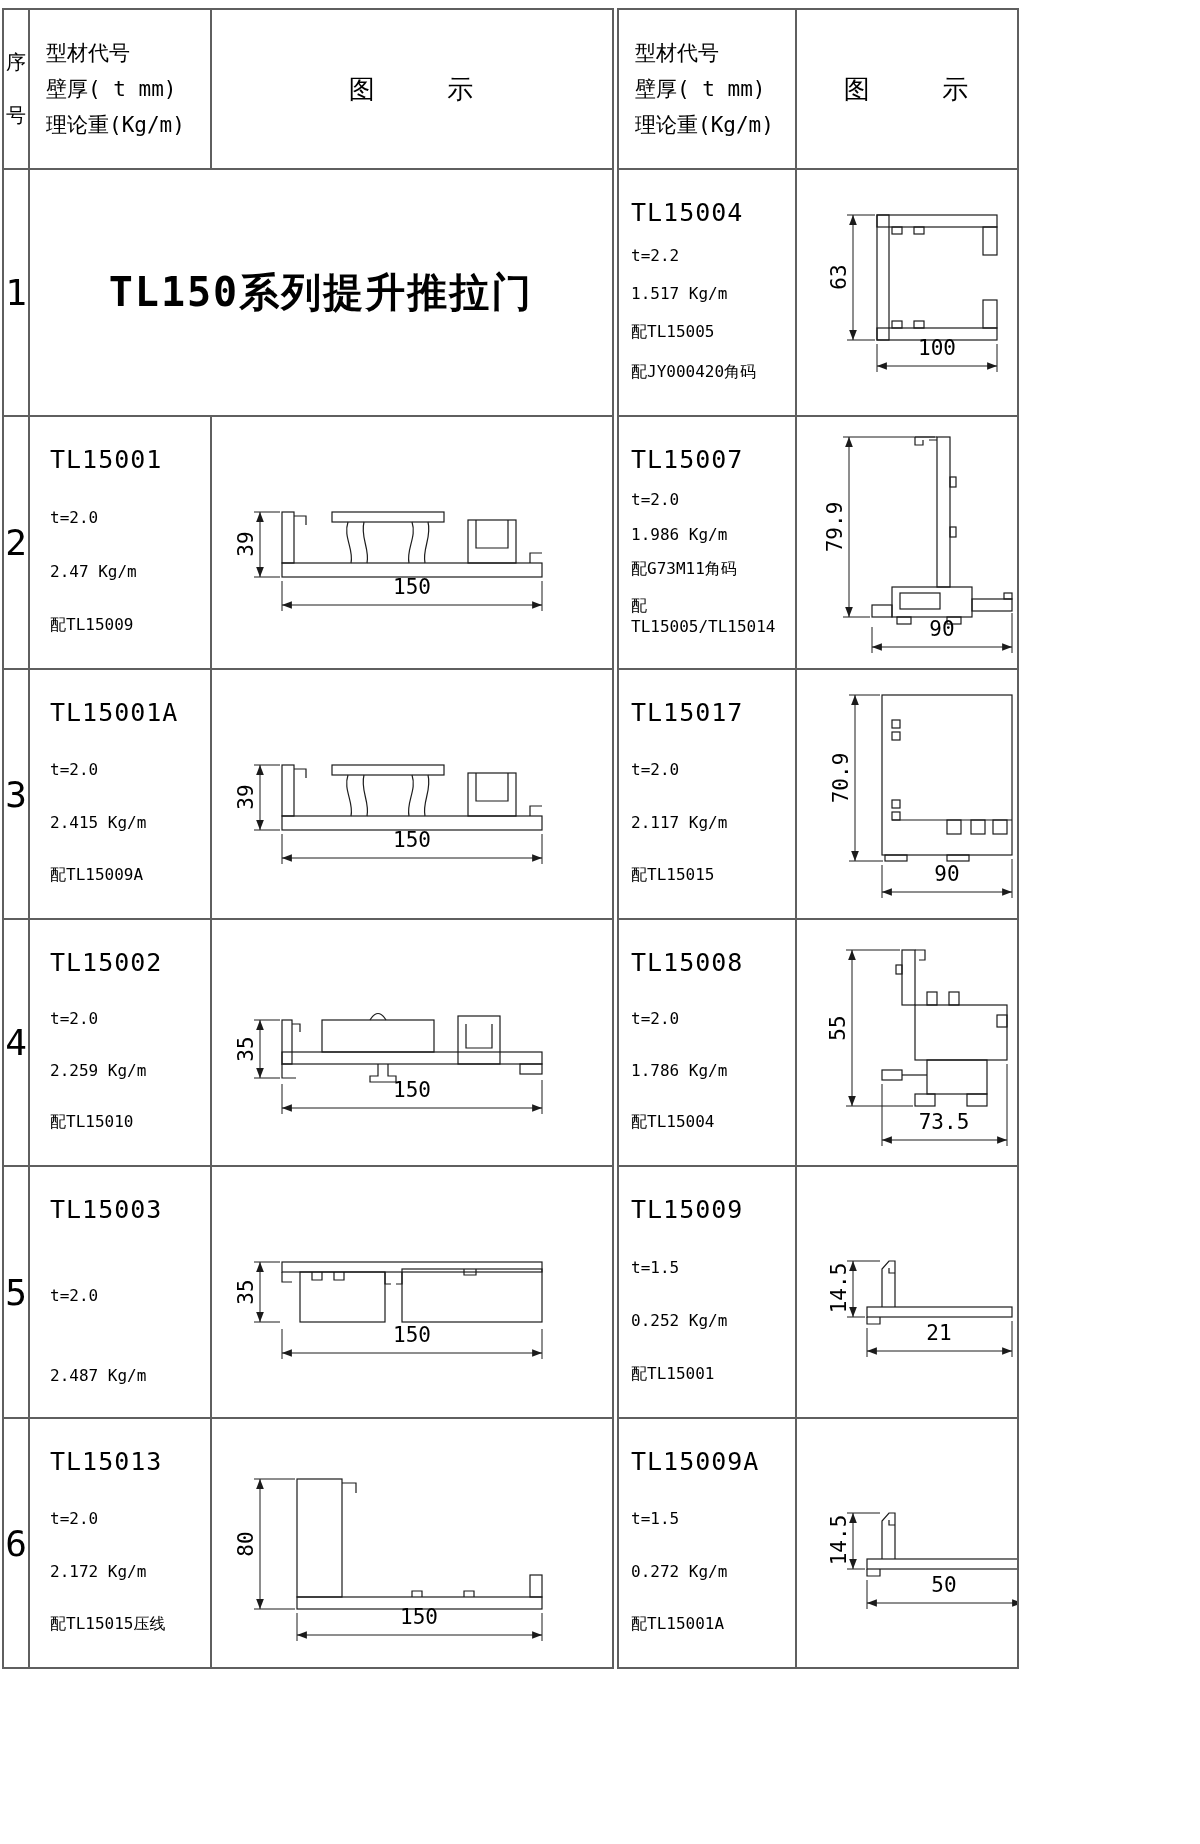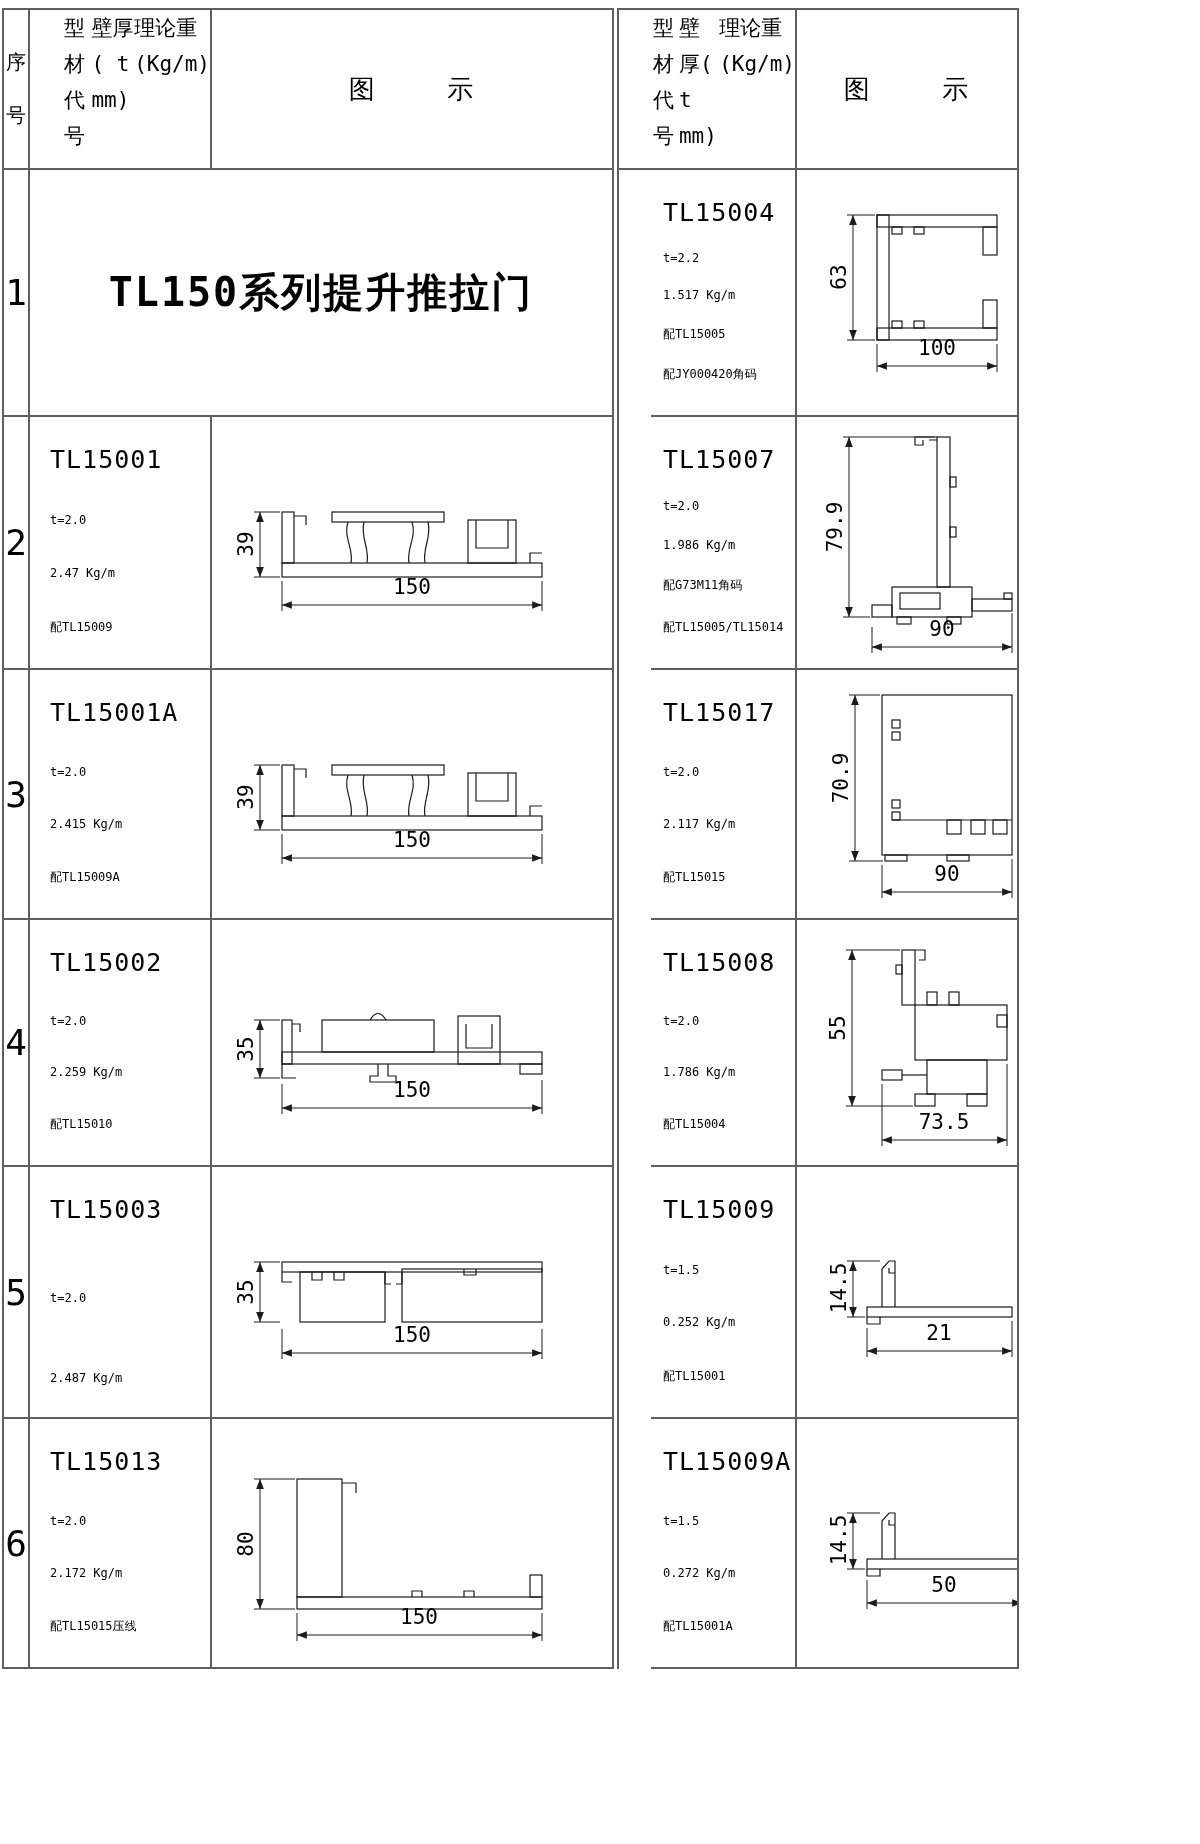--- a/index.html
+++ b/index.html
@@ -8,35 +8,35 @@
   .tbl{position:absolute;top:8px;display:grid;
        grid-template-rows:160px 247px 253px 250px 247px 252px 250px;
        border-top:2px solid #5f5f5f;border-left:2px solid #5f5f5f;background:#fff;}
   .tbl-left{left:2px;width:610px;grid-template-columns:26px 182px 402px;}
   .tbl-right{left:617px;width:400px;grid-template-columns:178px 222px;}
   .cell{border-right:2px solid #5f5f5f;border-bottom:2px solid #5f5f5f;box-sizing:border-box;
         position:relative;background:#fff;}
   
   .serial-head{display:flex;flex-direction:column;align-items:center;justify-content:center;
         gap:26px;font-size:20px;}
-  .spec-head{display:flex;justify-content:center;padding-left:34px;
+  .spec-head{display:flex;flex-direction:column;justify-content:center;padding-left:16px;
         font-size:21px;line-height:36px;}
   .diag-head{display:flex;align-items:center;justify-content:center;font-size:26px;
         letter-spacing:2px;white-space:pre;font-weight:500;}
   
   .serial{display:flex;align-items:center;justify-content:center;font-size:36px;}
   
   .title-cell{grid-column:2/4;display:flex;align-items:center;justify-content:center;
         font-size:40px;font-weight:600;letter-spacing:2px;}
   
   .tcell{display:flex;flex-direction:column;justify-content:space-between;
         padding:28px 4px 32px 20px;}
-  .tbl-right .tcell{padding-left:12px;margin-left:32px;}
+  .tbl-right .tcell{padding-left:12px;}
   .code{font-size:25px;letter-spacing:1px;}
-  .detail{font-size:12px;}
+  .detail{font-size:16px;}
   
   .diag{overflow:hidden;}
   .dsvg{position:absolute;left:0;top:0;}
   .dsvg *{stroke:#1c1c1c;fill:none;stroke-width:1.2px;}
   .dsvg .dim-line,.dsvg .ext{stroke-width:1px;}
   .dim{position:absolute;font-size:21px;white-space:nowrap;}
   .hdim{transform:translateX(-50%);}
   .vdim{transform:translate(-50%,-50%) rotate(-90deg);}
   .footer{position:absolute;top:1704px;left:0;width:1020px;text-align:center;font-size:22px;}
 </style>

